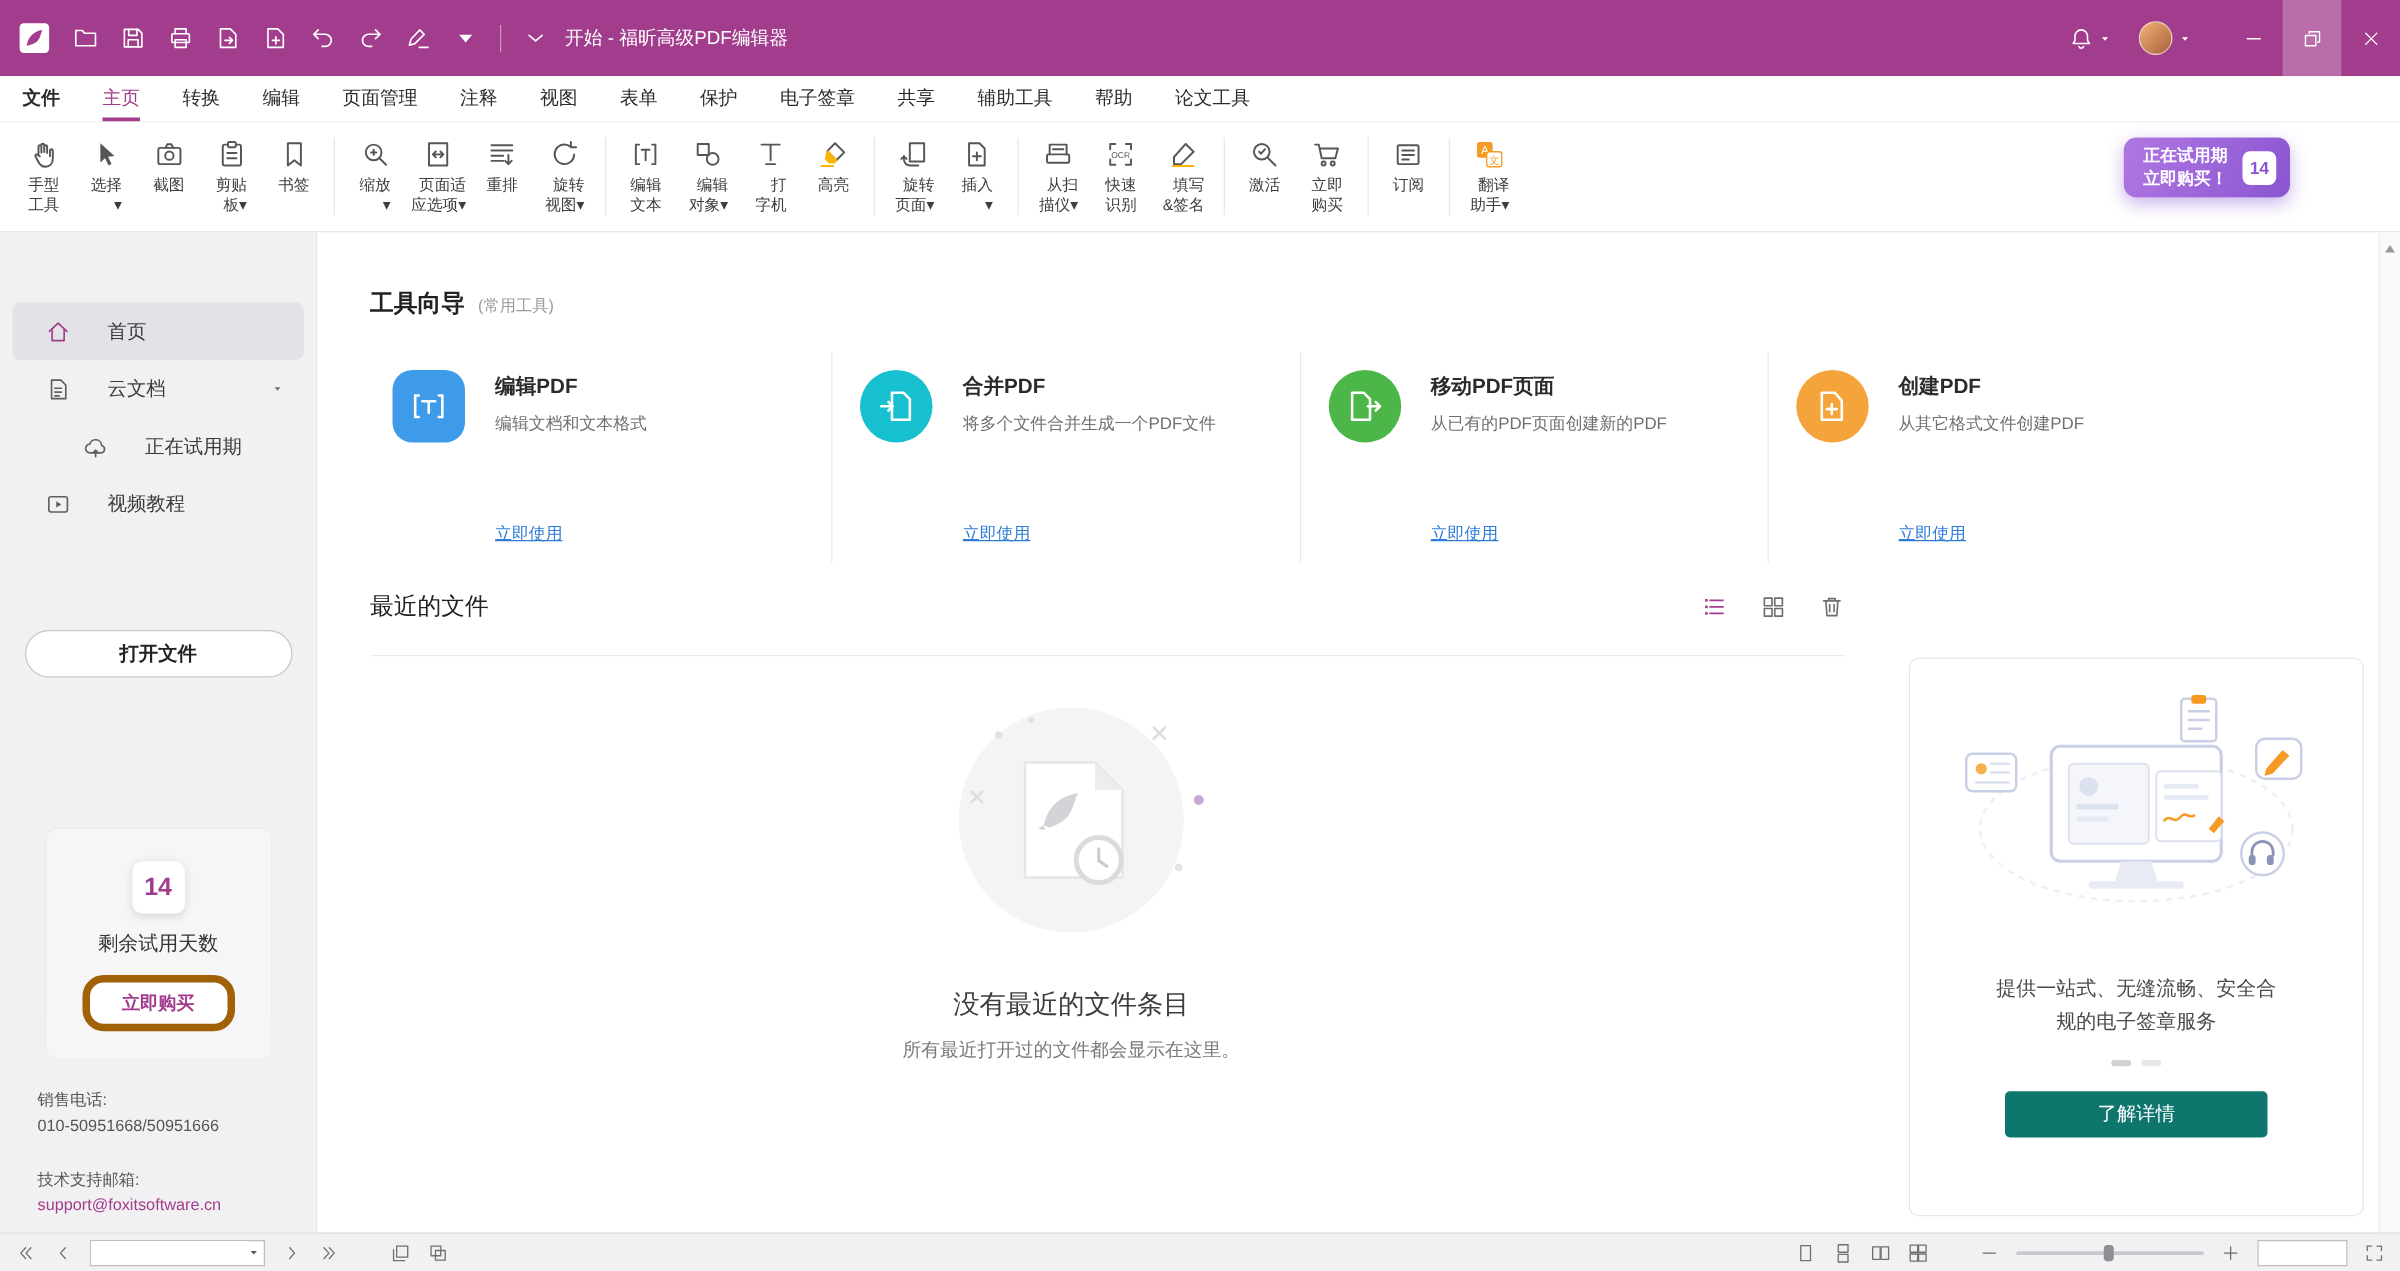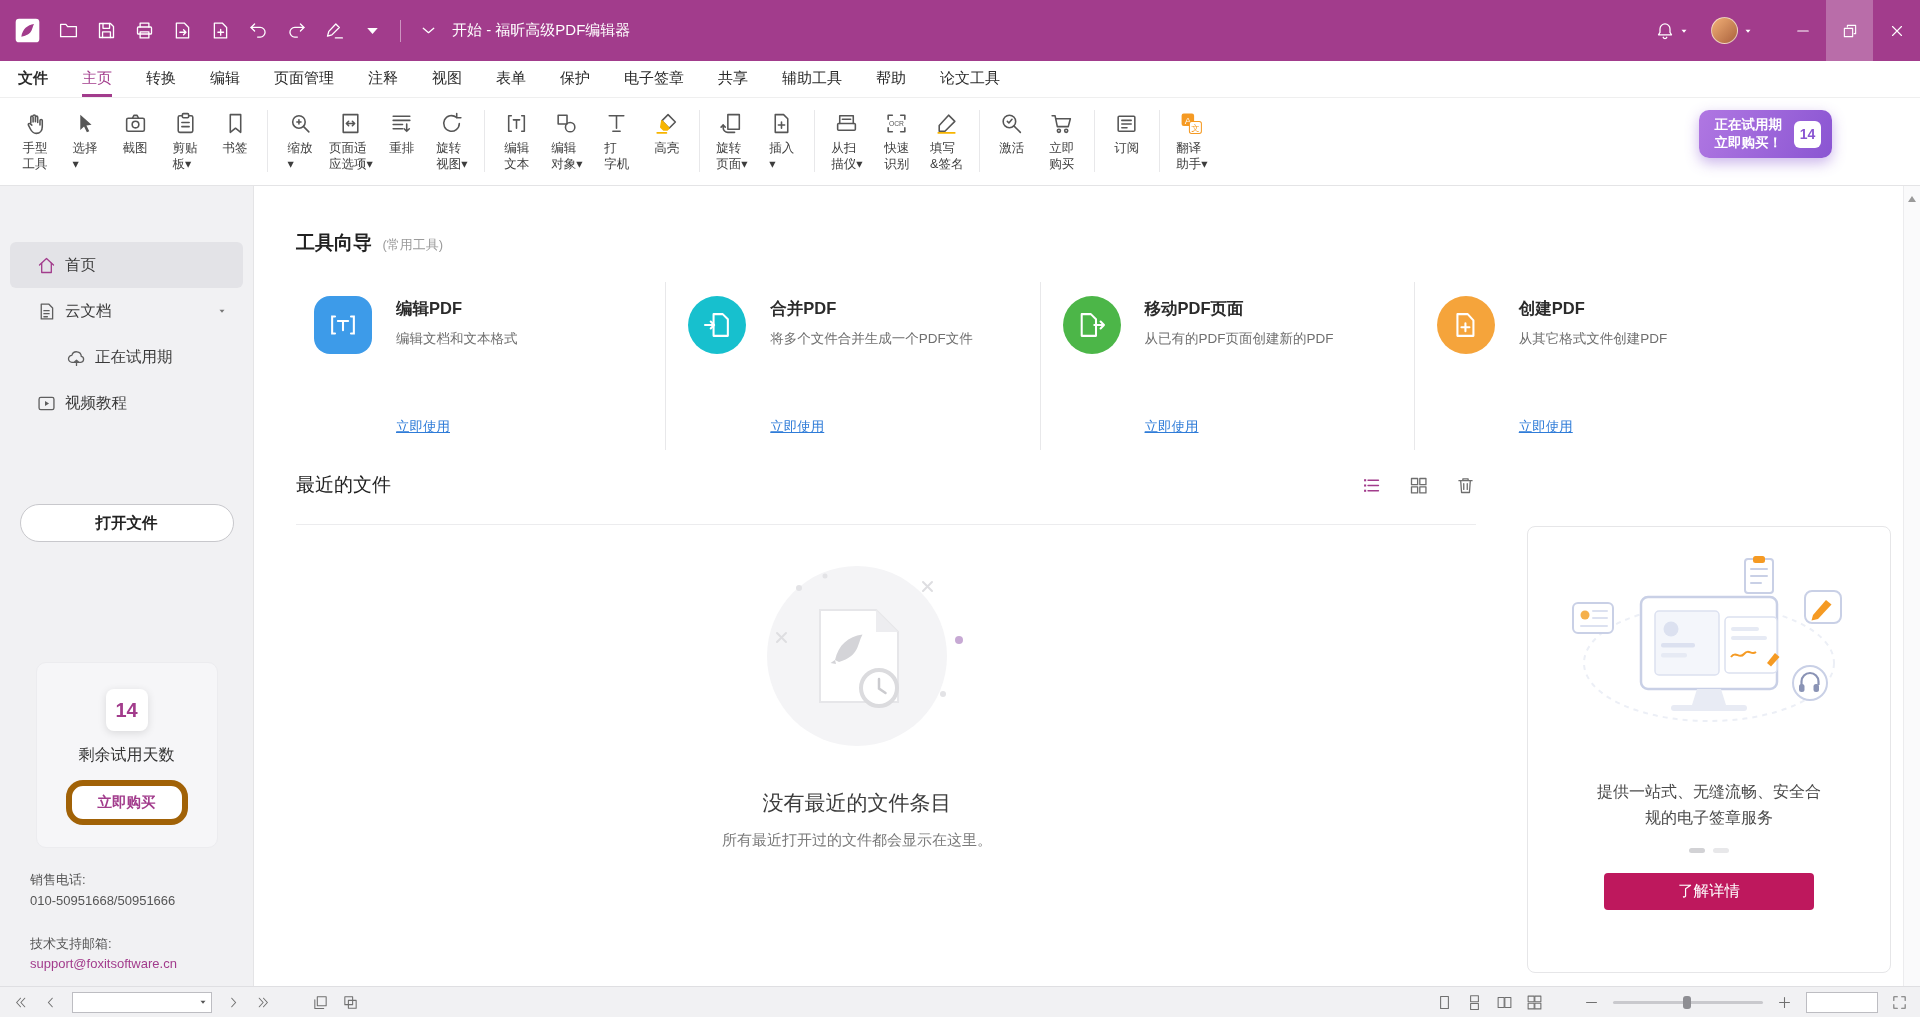--- a/index.html
+++ b/index.html
@@ -33,30 +33,30 @@
 .menu-item{display:flex;align-items:center;font-size:15px;color:#2b2b2b;cursor:pointer;border-bottom:3px solid transparent;padding-top:2px}
 .menu-item:first-child{font-weight:700}
 .menu-item.active{color:#A23C8C;font-weight:400;border-bottom-color:#A23C8C}
 
 
 .ribbon{position:absolute;left:0;top:98px;width:100%;height:88px;background:#fff;border-bottom:1px solid #E4E4E6}
 .rb-groups{display:flex;align-items:flex-start;padding:12px 0 0 10px}
 .rb-group{display:flex;align-items:flex-start}
 .rb-btn{min-width:50px;padding:1px 4px;display:flex;flex-direction:column;align-items:center;gap:4px;cursor:pointer}
 .rb-ic{width:25px;height:25px;color:#565656}
-.rb-lbl{font-size:12.5px;color:#3d3d3d;text-align:left;line-height:1.3}
+.rb-lbl{font-size:12.5px;color:#3d3d3d;text-align:right;line-height:1.3}
 .rb-sep{width:1px;height:62px;background:#E8E8EA;margin:0 7px}
 .trial-badge{position:absolute;right:88px;top:12px;height:48px;display:flex;align-items:center;gap:12px;padding:0 11px 0 16px;border-radius:10px;background:linear-gradient(115deg,#B077E2 0%,#8A55D2 100%);box-shadow:0 5px 14px rgba(140,90,210,.45);cursor:pointer}
 .trial-text{color:#fff;font-size:13.5px;font-weight:700;line-height:1.35;text-align:center}
 .trial-days{width:27px;height:27px;background:#fff;border-radius:6px;color:#8A55D2;font-weight:700;font-size:14px;display:flex;align-items:center;justify-content:center}
 
 
 .sidebar{position:absolute;left:0;top:186px;bottom:31px;width:254px;background:#F1F1F3;border-right:1px solid #E4E4E6}
 #sidebar-items{padding-top:56px}
-.side-item{height:46px;display:flex;align-items:center;gap:8px;padding:0 16px 0 26px;margin:0 10px;border-radius:6px;font-size:15.5px;color:#3a3a3a;cursor:pointer}
+.side-item{height:46px;display:flex;align-items:center;gap:29px;padding:0 16px 0 26px;margin:0 10px;border-radius:6px;font-size:15.5px;color:#3a3a3a;cursor:pointer}
 .side-item.active{background:#E3E3E7}
 .side-item.active .side-ic{color:#A23C8C}
 .side-item.indent{padding-left:56px}
 .side-ic{width:21px;height:21px;color:#5f5f5f}
 .side-caret{margin-left:auto;color:#777}
 .open-file-btn{display:block;margin:78px auto 0;width:214px;height:38px;border-radius:19px;border:1px solid #C8C8CC;background:#fff;font-size:15.5px;font-weight:700;color:#222;cursor:pointer}
 .trial-card{width:182px;margin:120px auto 0;background:#F6F6F8;border:1px solid #ECECEF;border-radius:10px;padding:26px 0 22px;text-align:center}
 .trial-num{width:42px;height:42px;margin:0 auto;background:#fff;border-radius:8px;box-shadow:0 2px 8px rgba(0,0,0,.12);color:#A23C8C;font-weight:700;font-size:20px;display:flex;align-items:center;justify-content:center}
 .trial-lbl{margin-top:14px;font-size:16px;color:#333}
 .buy-btn{margin-top:14px;padding:7px 26px;border-radius:17px;border:6px solid #a16207;color:#A23C8C;background:#fff;font-size:14.5px;font-weight:700;cursor:pointer}
@@ -88,21 +88,21 @@
 .empty-state{position:absolute;left:343px;top:362px;width:520px;text-align:center}
 .empty-state svg{display:block;margin:0 auto}
 .es-title{margin-top:26px;font-size:21px;color:#3c3c3c}
 .es-desc{margin-top:14px;font-size:15px;color:#7a7a7a}
 .promo-card{position:absolute;left:1273px;top:340px;width:364px;height:447px;border:1px solid #E6E6E8;border-radius:8px;background:#fff;text-align:center;padding-top:28px}
 .promo-card svg{display:block;margin:0 auto}
 .promo-text{margin-top:24px;font-size:16px;color:#4a4a4a;line-height:1.65}
 .promo-dots{margin-top:16px;display:flex;justify-content:center;gap:8px}
 .dot{width:16px;height:5px;border-radius:2.5px}
 .d1{background:#D2D2D5}.d2{background:#E8E8EA}
-.promo-btn{margin-top:20px;width:210px;height:37px;border:none;border-radius:4px;background:#be185d;color:#fff;font-size:15.5px;cursor:pointer}
+.promo-btn{margin-top:20px;width:210px;height:37px;border:none;border-radius:4px;background:#0f766e;color:#fff;font-size:15.5px;cursor:pointer}
 
 
 .scrollbar{position:absolute;right:0;top:186px;bottom:31px;width:17px;background:#FAFAFB;border-left:1px solid #ECECEE}
 .sb-up-arrow{margin:6px auto 0;width:0;height:0;border:4px solid transparent;border-bottom:6px solid #9a9a9a}
 
 
 .statusbar{position:absolute;left:0;bottom:0;width:100%;height:31px;background:#F1F1F3;border-top:1px solid #DFDFE2;display:flex;align-items:center;justify-content:space-between;padding:0 12px}
 .sb-left,.sb-right{display:flex;align-items:center;gap:13px}
 .sb-ic{width:17px;height:17px;color:#707070;cursor:pointer}
 .sb-gap{width:14px}

